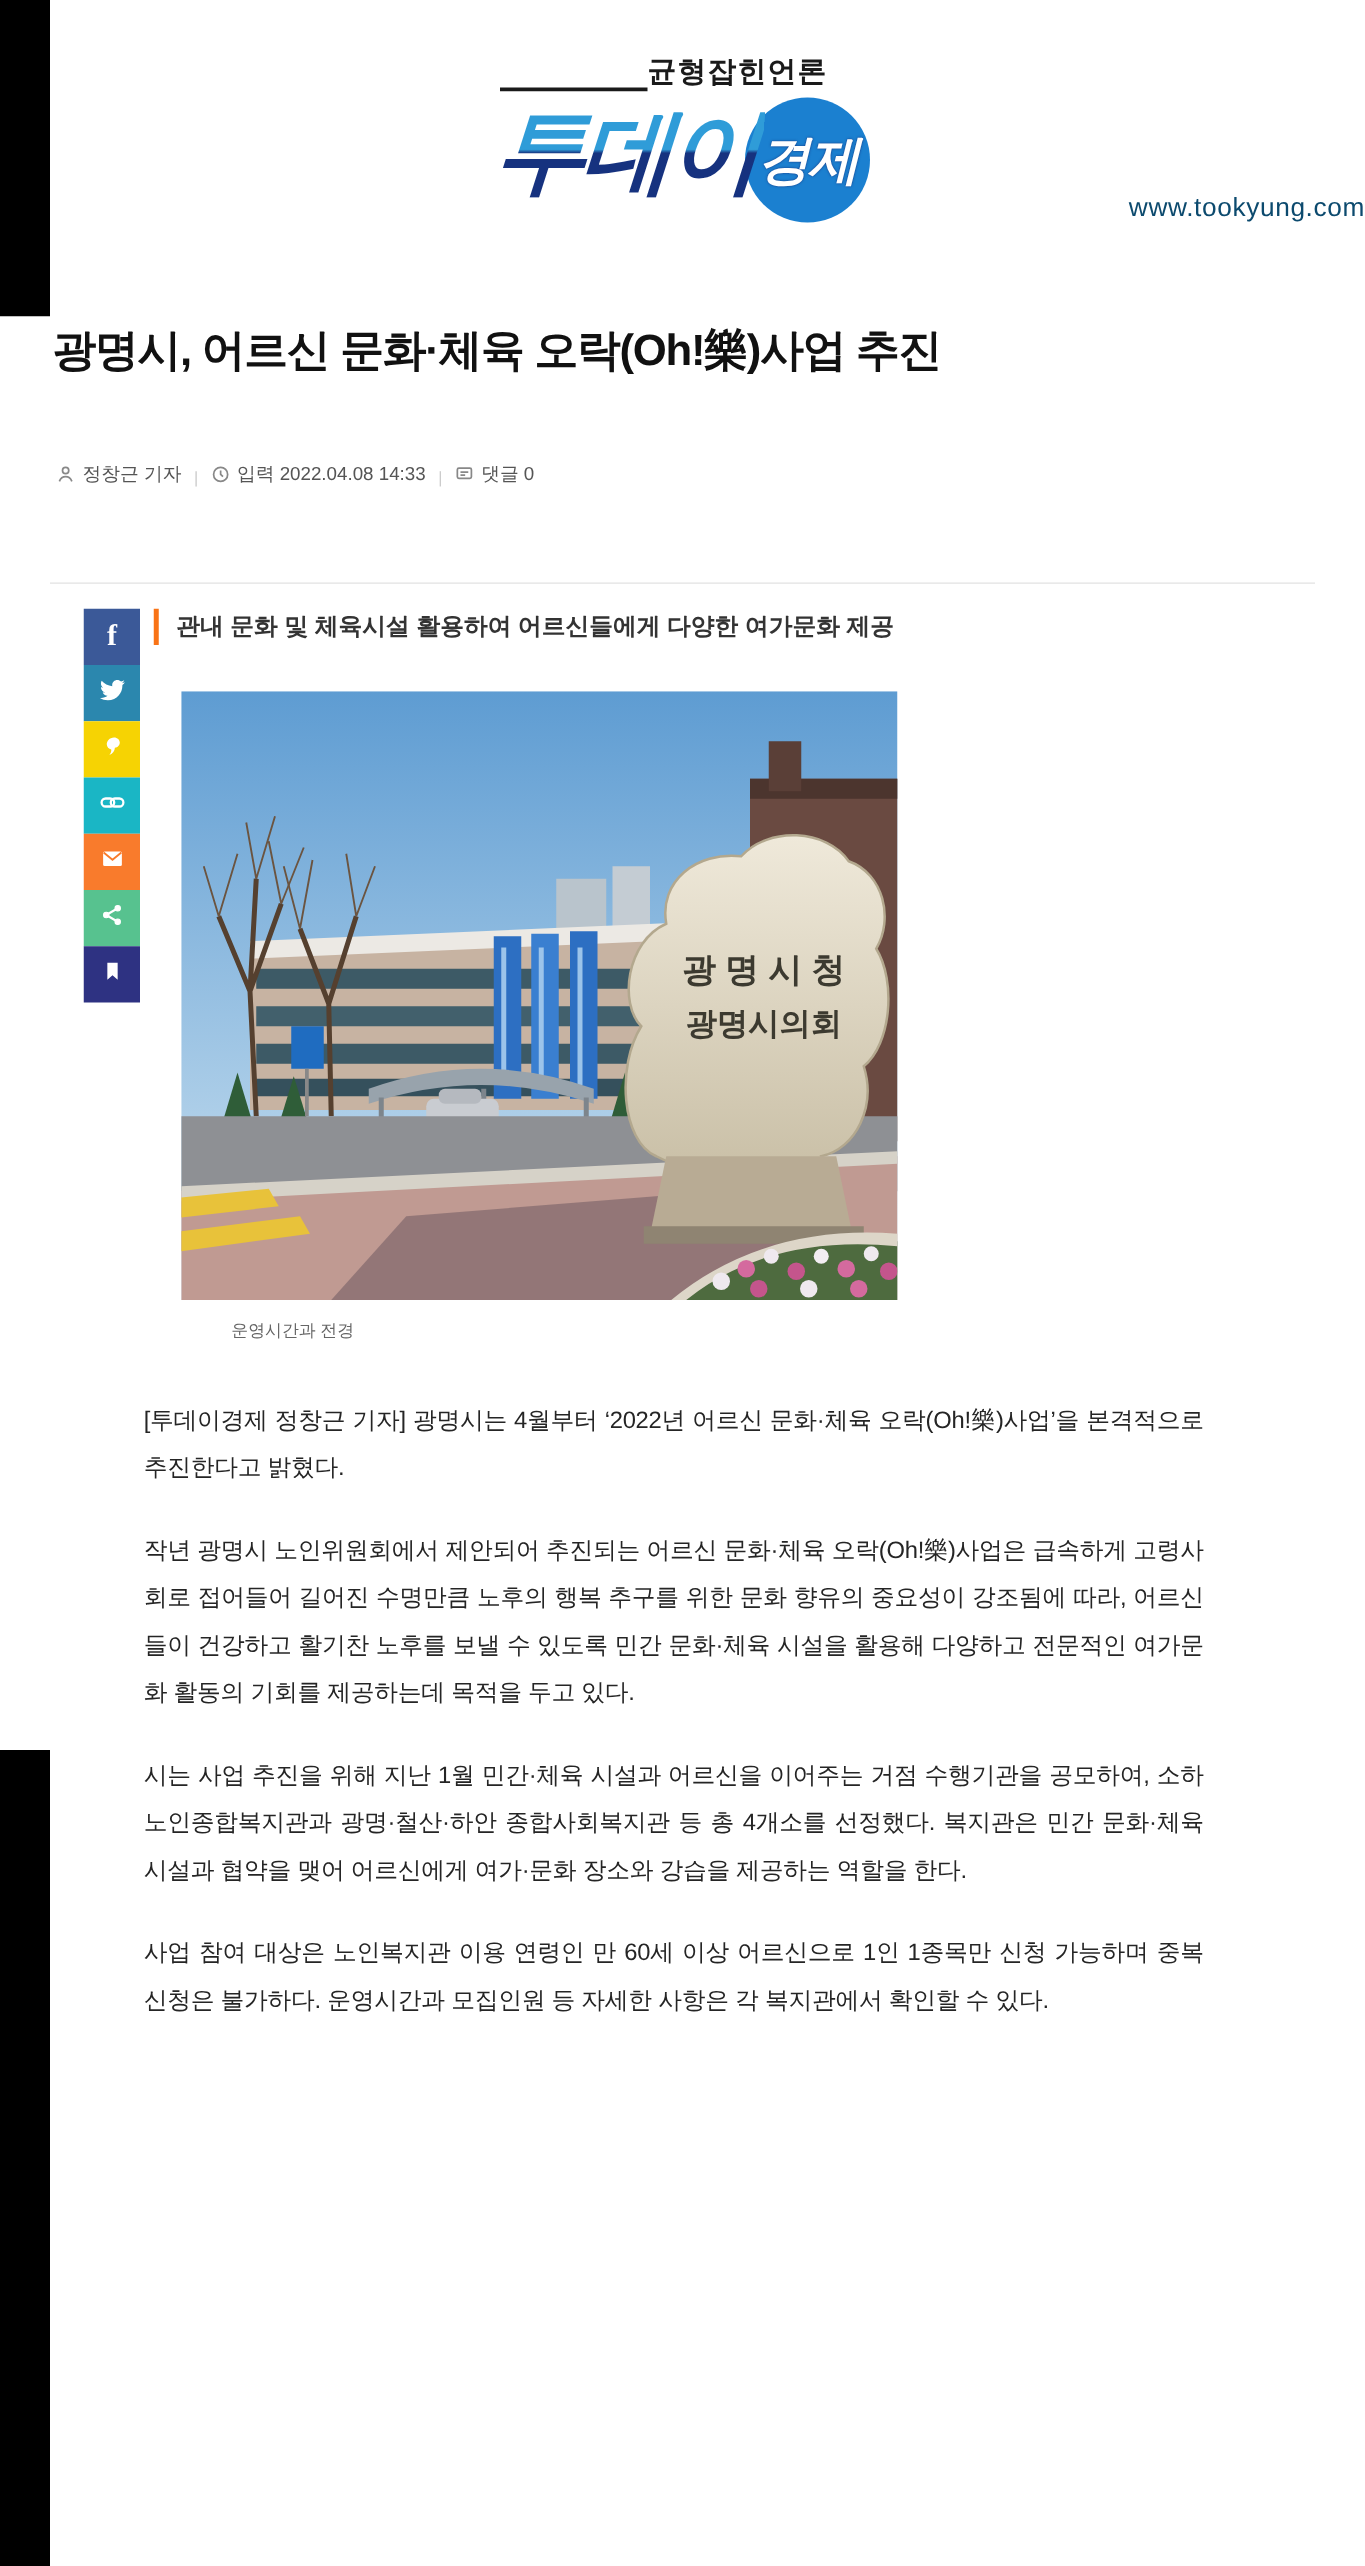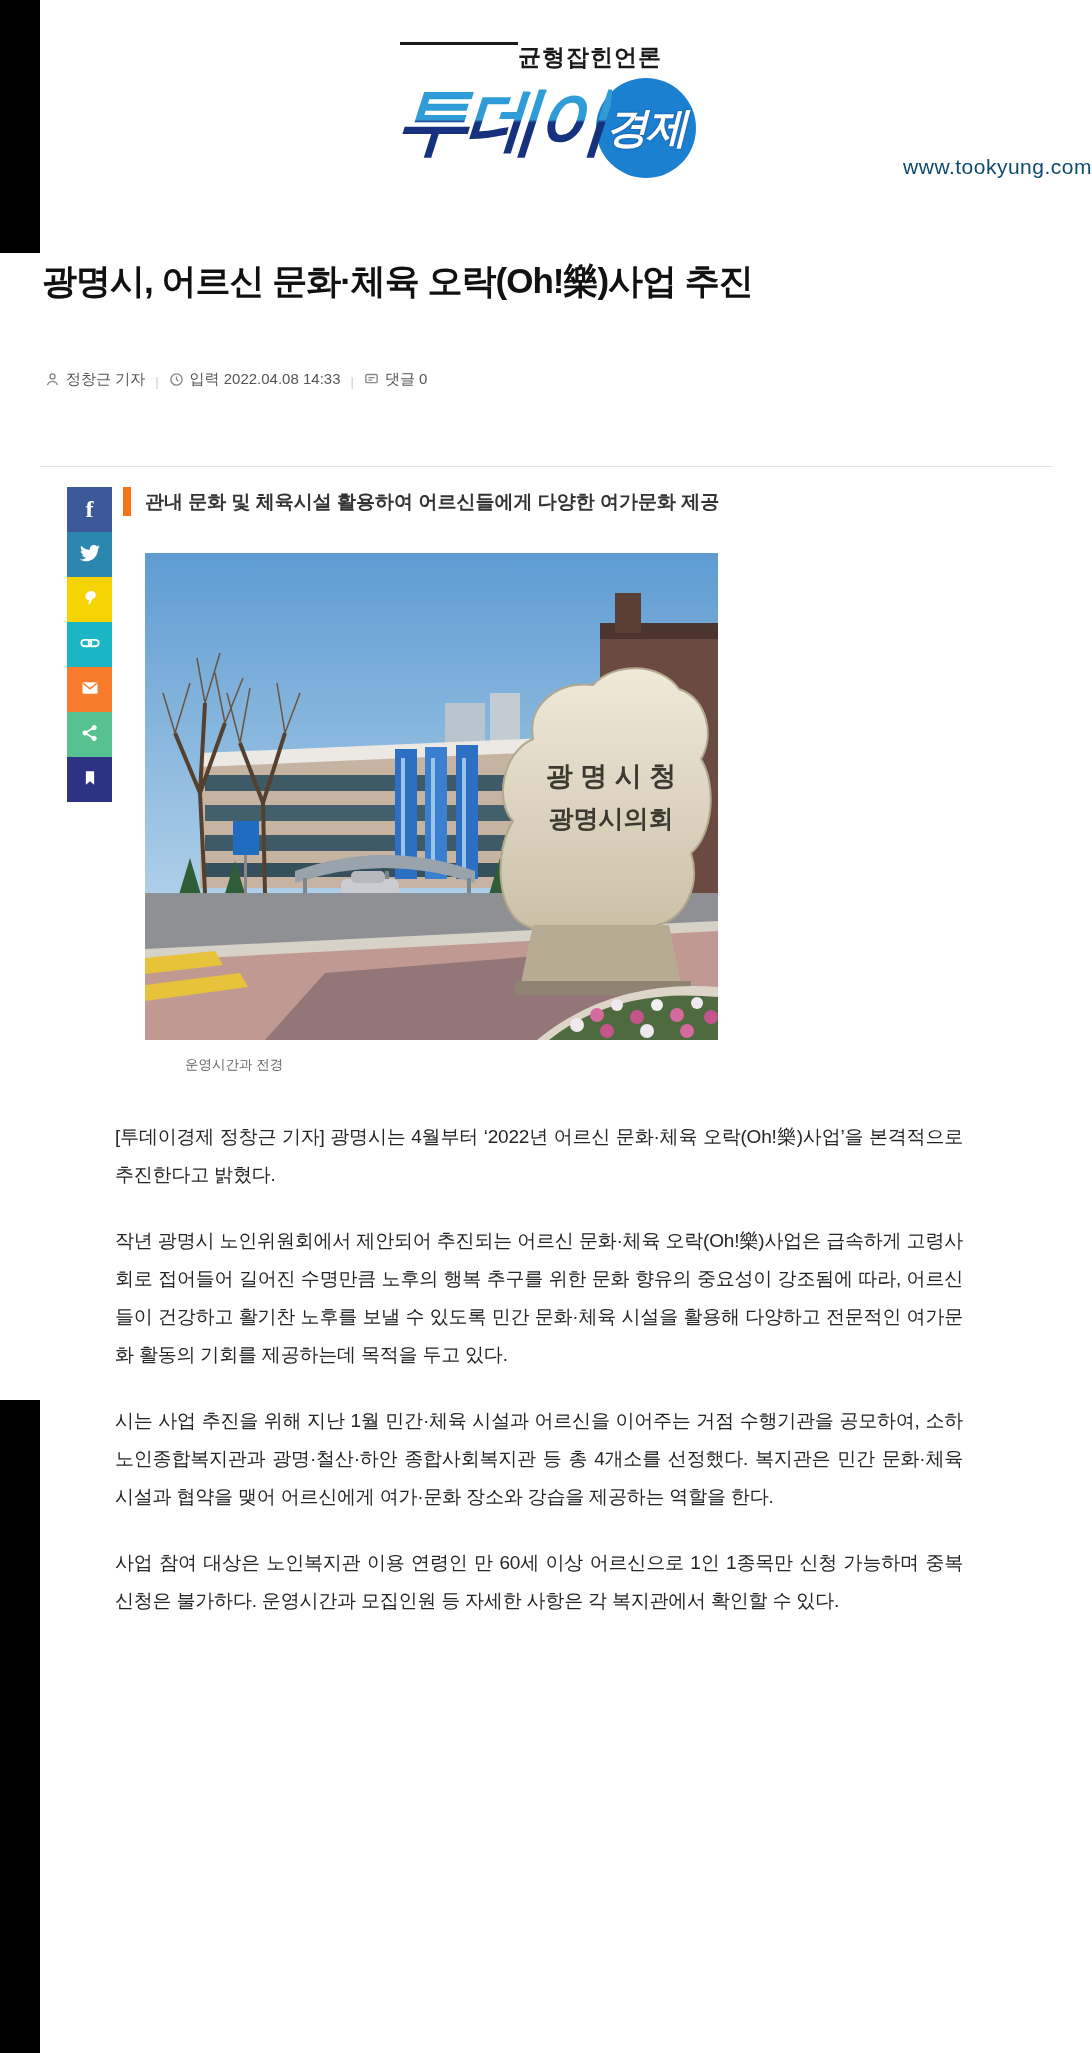--- a/index.html
+++ b/index.html
@@ -8,21 +8,21 @@
     background:#ffffff;
     font-family:"Liberation Sans","DejaVu Sans",sans-serif;
     color:#222;
   }
   .black-bar{position:absolute;left:0;width:40px;background:#000;}
   .black-bar.top{top:0;height:253px;}
   .black-bar.bottom{top:1400px;height:653px;}
 
   
   .masthead{position:absolute;top:42px;left:0;width:100%;text-align:center;}
-  .tagline-row{display:flex;align-items:flex-start;justify-content:center;margin-bottom:2px;margin-right:30px;}
+  .tagline-row{display:flex;align-items:flex-end;justify-content:center;margin-bottom:2px;margin-right:30px;}
   .tagline-line{width:118px;height:3px;background:#1a1a1a;}
   .tagline{font-size:23px;font-weight:700;color:#1a1a1a;letter-spacing:1px;}
   .logo-row{display:flex;align-items:center;justify-content:center;height:92px;}
   .logo-main{
     font-size:74px;font-weight:900;font-style:italic;letter-spacing:-4px;
     background:linear-gradient(#2f9cd8 48%, #16327f 52%);
     -webkit-background-clip:text;background-clip:text;color:transparent;
     transform:skewX(-4deg);line-height:1;padding-right:4px;
   }
   .logo-badge{
@@ -45,21 +45,21 @@
   .rule{position:absolute;top:466px;left:40px;right:40px;height:1px;background:#e2e2e2;}
 
   
   .share-rail{position:absolute;top:487px;left:67px;display:flex;flex-direction:column;}
   .share-btn{width:45px;height:45px;display:flex;align-items:center;justify-content:center;cursor:pointer;}
   .share-btn .fglyph{color:#fff;font-size:24px;font-weight:700;font-family:"Liberation Serif","DejaVu Serif",serif;}
 
   
   .main-col{position:absolute;top:487px;left:115px;width:862px;}
   .subheading{
-    border-left:8px solid #f97316;padding-left:14px;margin-left:8px;
+    border-left:4px solid #f97316;padding-left:14px;margin-left:8px;
     font-size:19px;font-weight:700;color:#333;line-height:1.55;
   }
   .photo-wrap{margin:37px 0 0 30px;width:496px;}
   .photo{width:573px;height:487px;display:block;}
   .photo-caption{margin:16px 0 0 40px;font-size:13.5px;color:#666;}
   .body-text{margin-top:44px;}
   .body-text p{
     margin:0 14px 28px 0;font-size:19px;line-height:38px;color:#252525;
     text-align:justify;word-break:break-all;letter-spacing:-.2px;
   }

